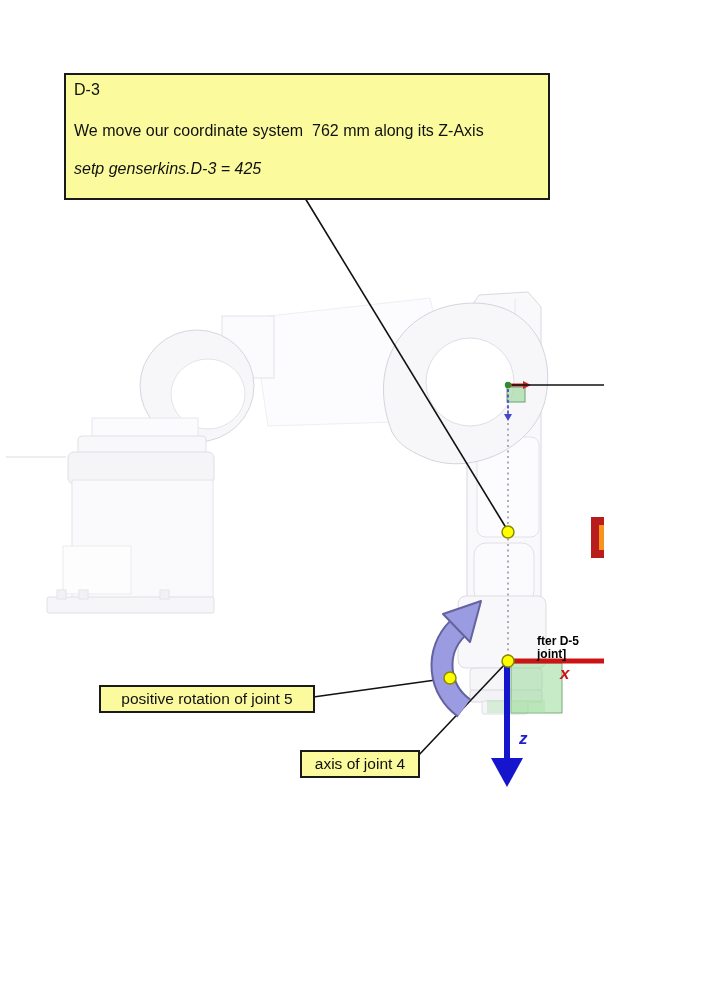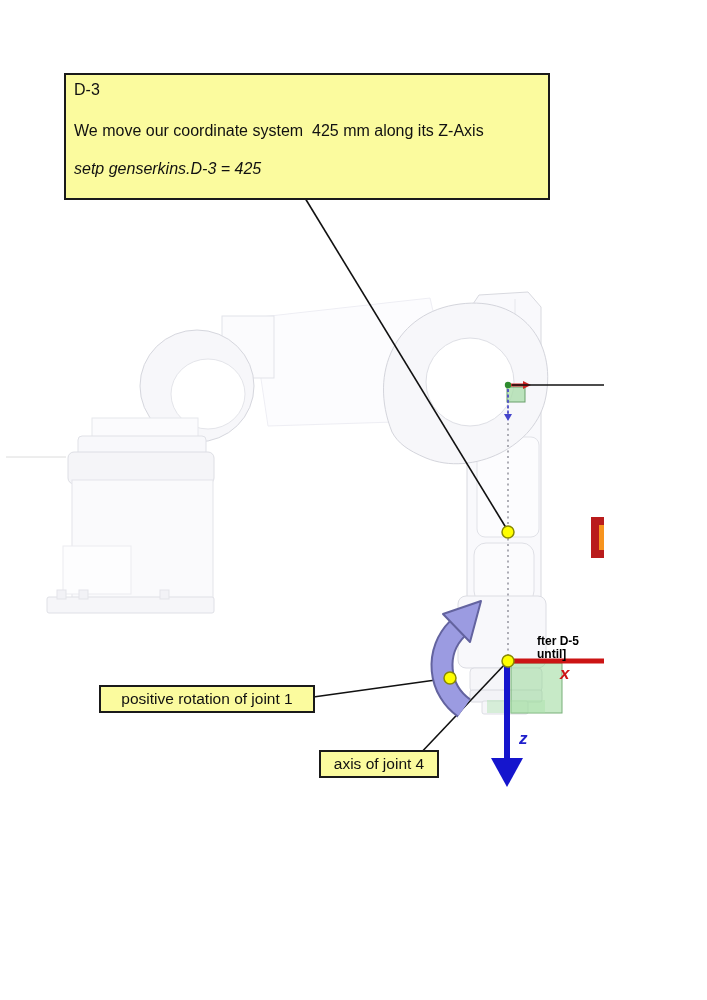--- a/index.html
+++ b/index.html
@@ -14,21 +14,21 @@
   }
   .note-title{margin:0 0 22px 0;white-space:pre-wrap;}
   .note-line{margin:0;white-space:pre-wrap;}
   .note-cmd{margin:19px 0 0 0;white-space:pre-wrap;font-style:italic;}
   .callout{
     position:absolute;background:#FBFB9E;border:2px solid #1a1a1a;
     color:#111;font-size:15.5px;line-height:24px;text-align:center;
     white-space:nowrap;padding:0 6px;
   }
   .callout-rotation{left:99px;top:685px;width:200px;height:24px;}
-  .callout-axis{left:319px;top:750px;width:104px;height:24px;}
+  .callout-axis{left:300px;top:750px;width:104px;height:24px;}
   .dim-label{
     position:absolute;left:591px;top:517px;width:69px;height:25px;
     background:#F7941E;border:8px solid #b91c1c;color:#111;
     font-size:16px;line-height:25px;text-align:center;
   }
   .frame-caption{
     position:absolute;left:537px;top:635px;color:#000;
     font-size:12px;line-height:13px;font-weight:bold;white-space:nowrap;
   }
   .axis-label{position:absolute;font-size:17px;font-weight:bold;font-style:italic;}
@@ -113,30 +113,30 @@
       <polygon points="443,614 481,601 470,642" fill="#9B9BE1" stroke="#63639F" stroke-width="2" stroke-linejoin="round"></polygon>
     </g>
 
     <circle cx="508" cy="532" r="6" fill="#FFFF00" stroke="#8A8A00" stroke-width="1.5"></circle>
     <circle cx="450" cy="678" r="6" fill="#FFFF00" stroke="#8A8A00" stroke-width="1.5"></circle>
     <circle cx="508" cy="661" r="6" fill="#FFFF00" stroke="#8A8A00" stroke-width="1.5"></circle>
   </svg>
 
   <div class="note-box">
     <p class="note-title">D-3</p>
-    <p class="note-line">We move our coordinate system  425 mm along its Z-Axis</p>
+    <p class="note-line">We move our coordinate system  762 mm along its Z-Axis</p>
     <p class="note-cmd">setp genserkins.D-3 = 425</p>
   </div>
 
   <div class="dim-label">425mm</div>
 
   <div class="frame-caption">
     <div>fter D-5</div>
-    <div>until]</div>
+    <div>joint]</div>
   </div>
 
   <div class="axis-label axis-label-x">x</div>
   <div class="axis-label axis-label-z">z</div>
 
-  <div class="callout callout-rotation">positive rotation of joint 1</div>
+  <div class="callout callout-rotation">positive rotation of joint 5</div>
   <div class="callout callout-axis">axis of joint 4</div>
 
 </div>
 
 </body></html>

